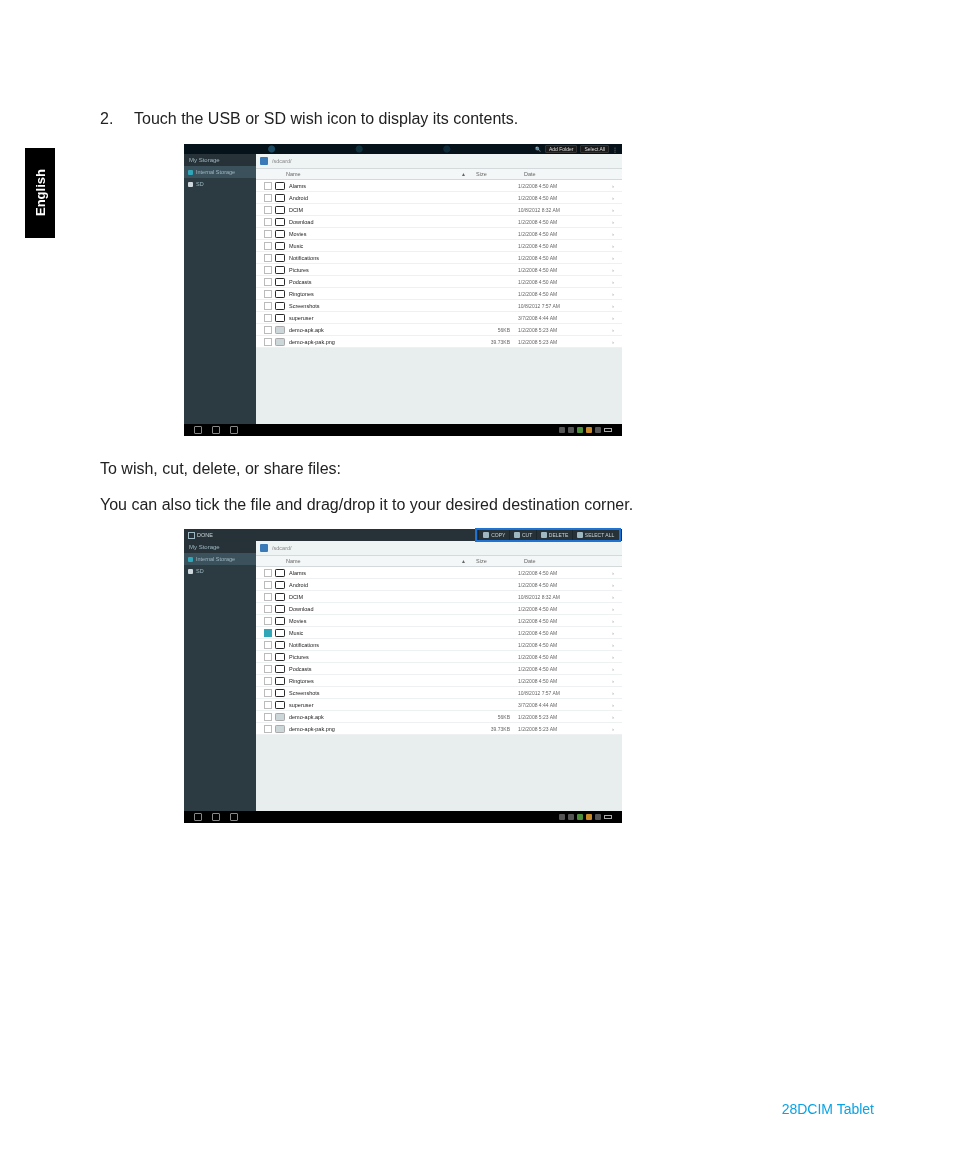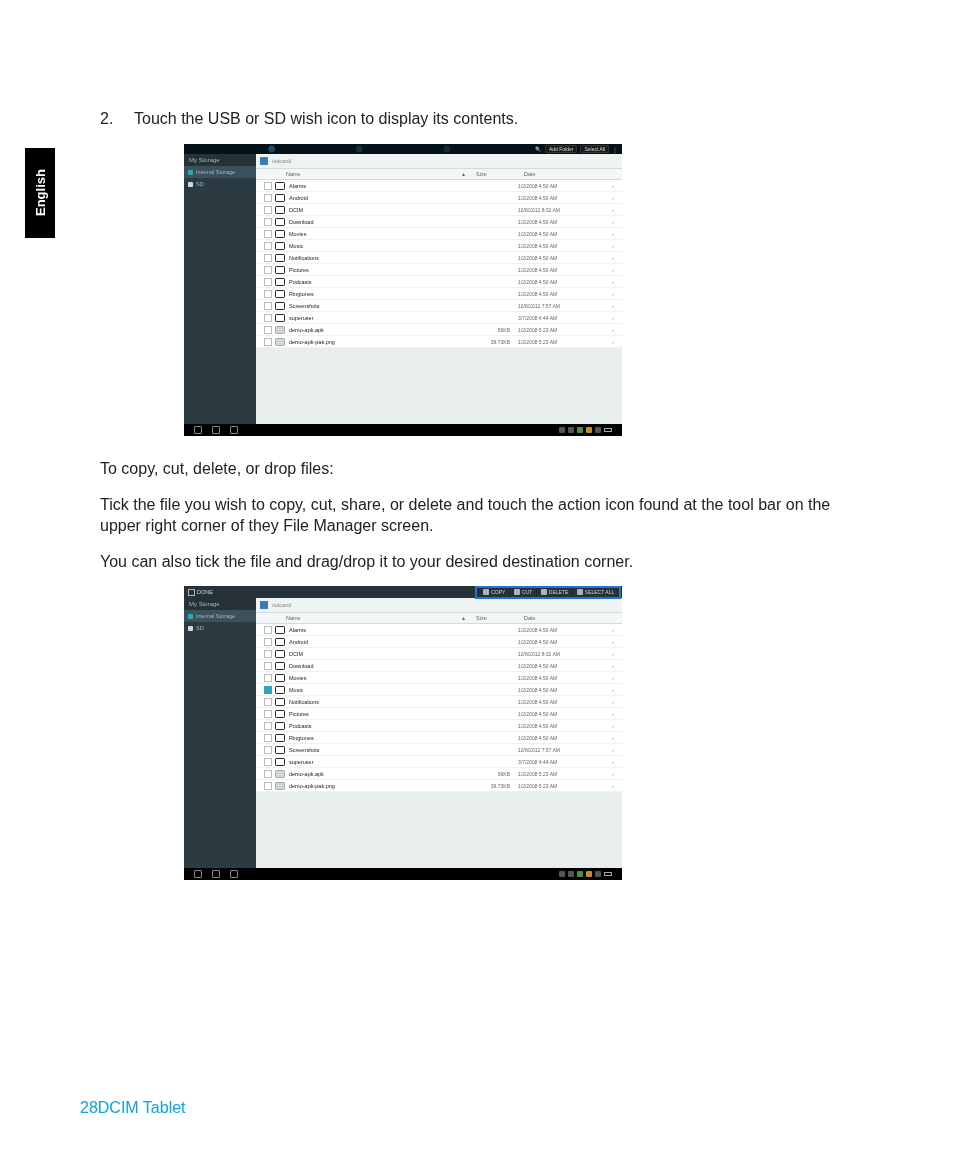--- a/index.html
+++ b/index.html
@@ -2,21 +2,21 @@
 <html><head>
 <meta charset="utf-8">
 <style>
   * { box-sizing: border-box; margin: 0; padding: 0; }
   html, body { width: 954px; height: 1155px; background: #fff; font-family: "Segoe UI", Arial, sans-serif; color: #222; }
   .page { position: relative; width: 954px; height: 1155px; padding: 110px 80px 40px 100px; }
   .side-tab { position: absolute; left: 25px; top: 148px; width: 30px; height: 90px; background: #000; color: #fff; font-weight: 600; font-size: 13px; display: flex; align-items: center; justify-content: center; writing-mode: vertical-rl; transform: rotate(180deg); }
   .num-step { font-size: 16px; margin-bottom: 16px; display: flex; }
   .num-step .num { width: 34px; }
   .body-text { font-size: 16px; line-height: 1.35; margin: 14px 0; }
-  .footer { position: absolute; left: 80px; right: 80px; bottom: 38px; display: flex; justify-content: flex-start; font-size: 16px; }
+  .footer { position: absolute; left: 80px; right: 80px; bottom: 38px; display: flex; justify-content: flex-end; font-size: 14px; }
   .footer .pgnum { color: #0aa3e5; }
   .footer .brand { color: #0aa3e5; }
 
   
   .shot { width: 438px; margin: 8px 0 22px 84px; background: #000; font-size: 6px; color: #ccc; }
   .status-bar { height: 10px; background: #0f0f0f; display: flex; justify-content: flex-end; align-items: center; padding: 0 4px; gap: 3px; }
   .status-bar .chip { background: #1a1a1a; border: 0.5px solid #333; padding: 0 3px; font-size: 5px; color: #ddd; border-radius: 1px; }
   .app-body { display: flex; background: #2c3b42; }
   .sidebar { width: 72px; background: #2c3b42; min-height: 270px; }
   .sidebar-title { background: #263238; color: #9fb8c2; padding: 3px 5px; font-size: 6px; }
@@ -241,22 +241,21 @@
           <span class="sys gray"></span>
           <span class="sys gray"></span>
           <span class="sys green"></span>
           <span class="sys orange"></span>
           <span class="sys gray"></span>
           <span class="batt"></span>
         </div>
       </div>
     </div>
 
-  <p class="body-text">To copy, cut, delete, or drop files:</p>
-  <p class="body-text">Tick the file you wish to copy, cut, share, or delete and touch the action icon found at the tool bar on the upper right corner of they File Manager screen.</p>
+  <p class="body-text">To wish, cut, delete, or share files:</p>
   <p class="body-text">You can also tick the file and drag/drop it to your desired destination corner.</p>
 
   <div class="shot-wrap">
     <div class="shot" style="margin:0" id="shot2">
         <div class="action-bar">
           <div class="done">
             <span class="chk2"></span>
             <span>DONE</span>
           </div>
           <div class="spacer"></div>

